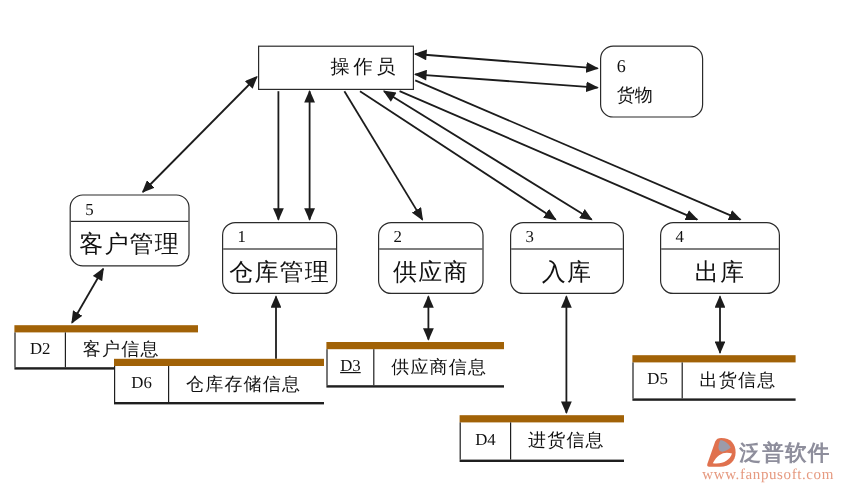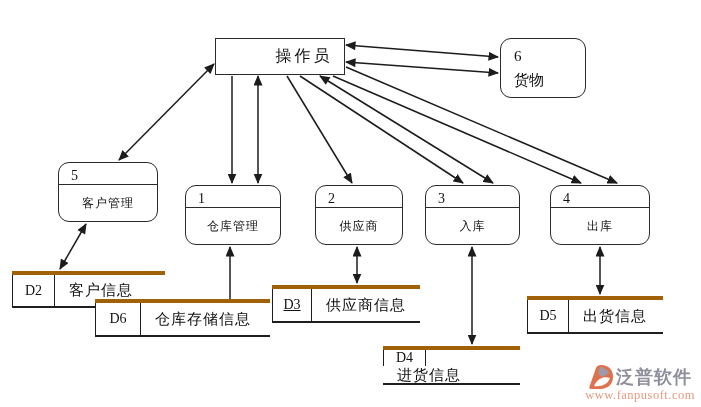--- a/index.html
+++ b/index.html
@@ -8,24 +8,24 @@
     font-family:"Liberation Serif","DejaVu Serif",serif;color:#111;
   }
   #edge-layer{position:absolute;left:0;top:0;width:701px;height:407px;z-index:1;}
   .node{position:absolute;z-index:2;background:#fff;border:1.6px solid #2b2b2b;box-sizing:border-box;}
   .rect-node{display:flex;align-items:center;justify-content:center;
     font-size:16px;letter-spacing:3px;padding-left:48px;}
   .round-node{border-radius:11px;}
   .num-row{height:22px;line-height:26px;padding-left:12px;font-size:14px;
     border-bottom:1.5px solid #2b2b2b;box-sizing:border-box;overflow:hidden;}
   .label-row{display:flex;align-items:center;justify-content:center;
-    font-size:12px;letter-spacing:1px;height:36px;}
+    font-size:20px;letter-spacing:1px;height:36px;}
   .goods-inner{padding:5px 0 0 13px;font-size:15px;line-height:24px;}
   .datastore{position:absolute;z-index:2;background:#fff;display:flex;
-    border-top:4px solid #a16207;border-bottom:2px solid #1f1f1f;box-sizing:border-box;}
+    border-top:6px solid #a16207;border-bottom:2px solid #1f1f1f;box-sizing:border-box;}
   .ds-id{border-left:1.6px solid #1f1f1f;border-right:1.6px solid #1f1f1f;
     display:flex;align-items:center;justify-content:center;font-size:14px;box-sizing:border-box;}
   .ds-label{flex:1;display:flex;align-items:center;padding-left:14px;
     font-size:15px;letter-spacing:1px;}
   .watermark{position:absolute;right:6px;bottom:4px;z-index:3;text-align:center;}
   .wm-top{display:flex;align-items:center;justify-content:center;gap:2px;}
   .wm-brand{font-size:18px;font-weight:bold;letter-spacing:1px;}
   .wm-url{font-size:12.5px;letter-spacing:0.5px;margin-top:-2px;}
 </style>
 </head>
@@ -105,21 +105,21 @@
   <div class="datastore" style="left:95px;top:299px;width:175px;height:38px;text-align:right;">
     <div class="ds-id" style="width:46px;">D6</div>
     <div class="ds-label">仓库存储信息</div>
   </div>
 
   <div class="datastore" style="left:272px;top:285px;width:148px;height:38px;">
     <div class="ds-id" style="width:40px;text-decoration:underline;">D3</div>
     <div class="ds-label">供应商信息</div>
   </div>
 
-  <div class="datastore" style="left:383px;top:346px;width:137px;height:39px;flex-direction:column;">
+  <div class="datastore" style="left:383px;top:346px;width:137px;height:39px;">
     <div class="ds-id" style="width:43px;">D4</div>
     <div class="ds-label">进货信息</div>
   </div>
 
   <div class="datastore" style="left:527px;top:296px;width:136px;height:38px;">
     <div class="ds-id" style="width:42px;">D5</div>
     <div class="ds-label">出货信息</div>
   </div>
 
   <div class="watermark">

